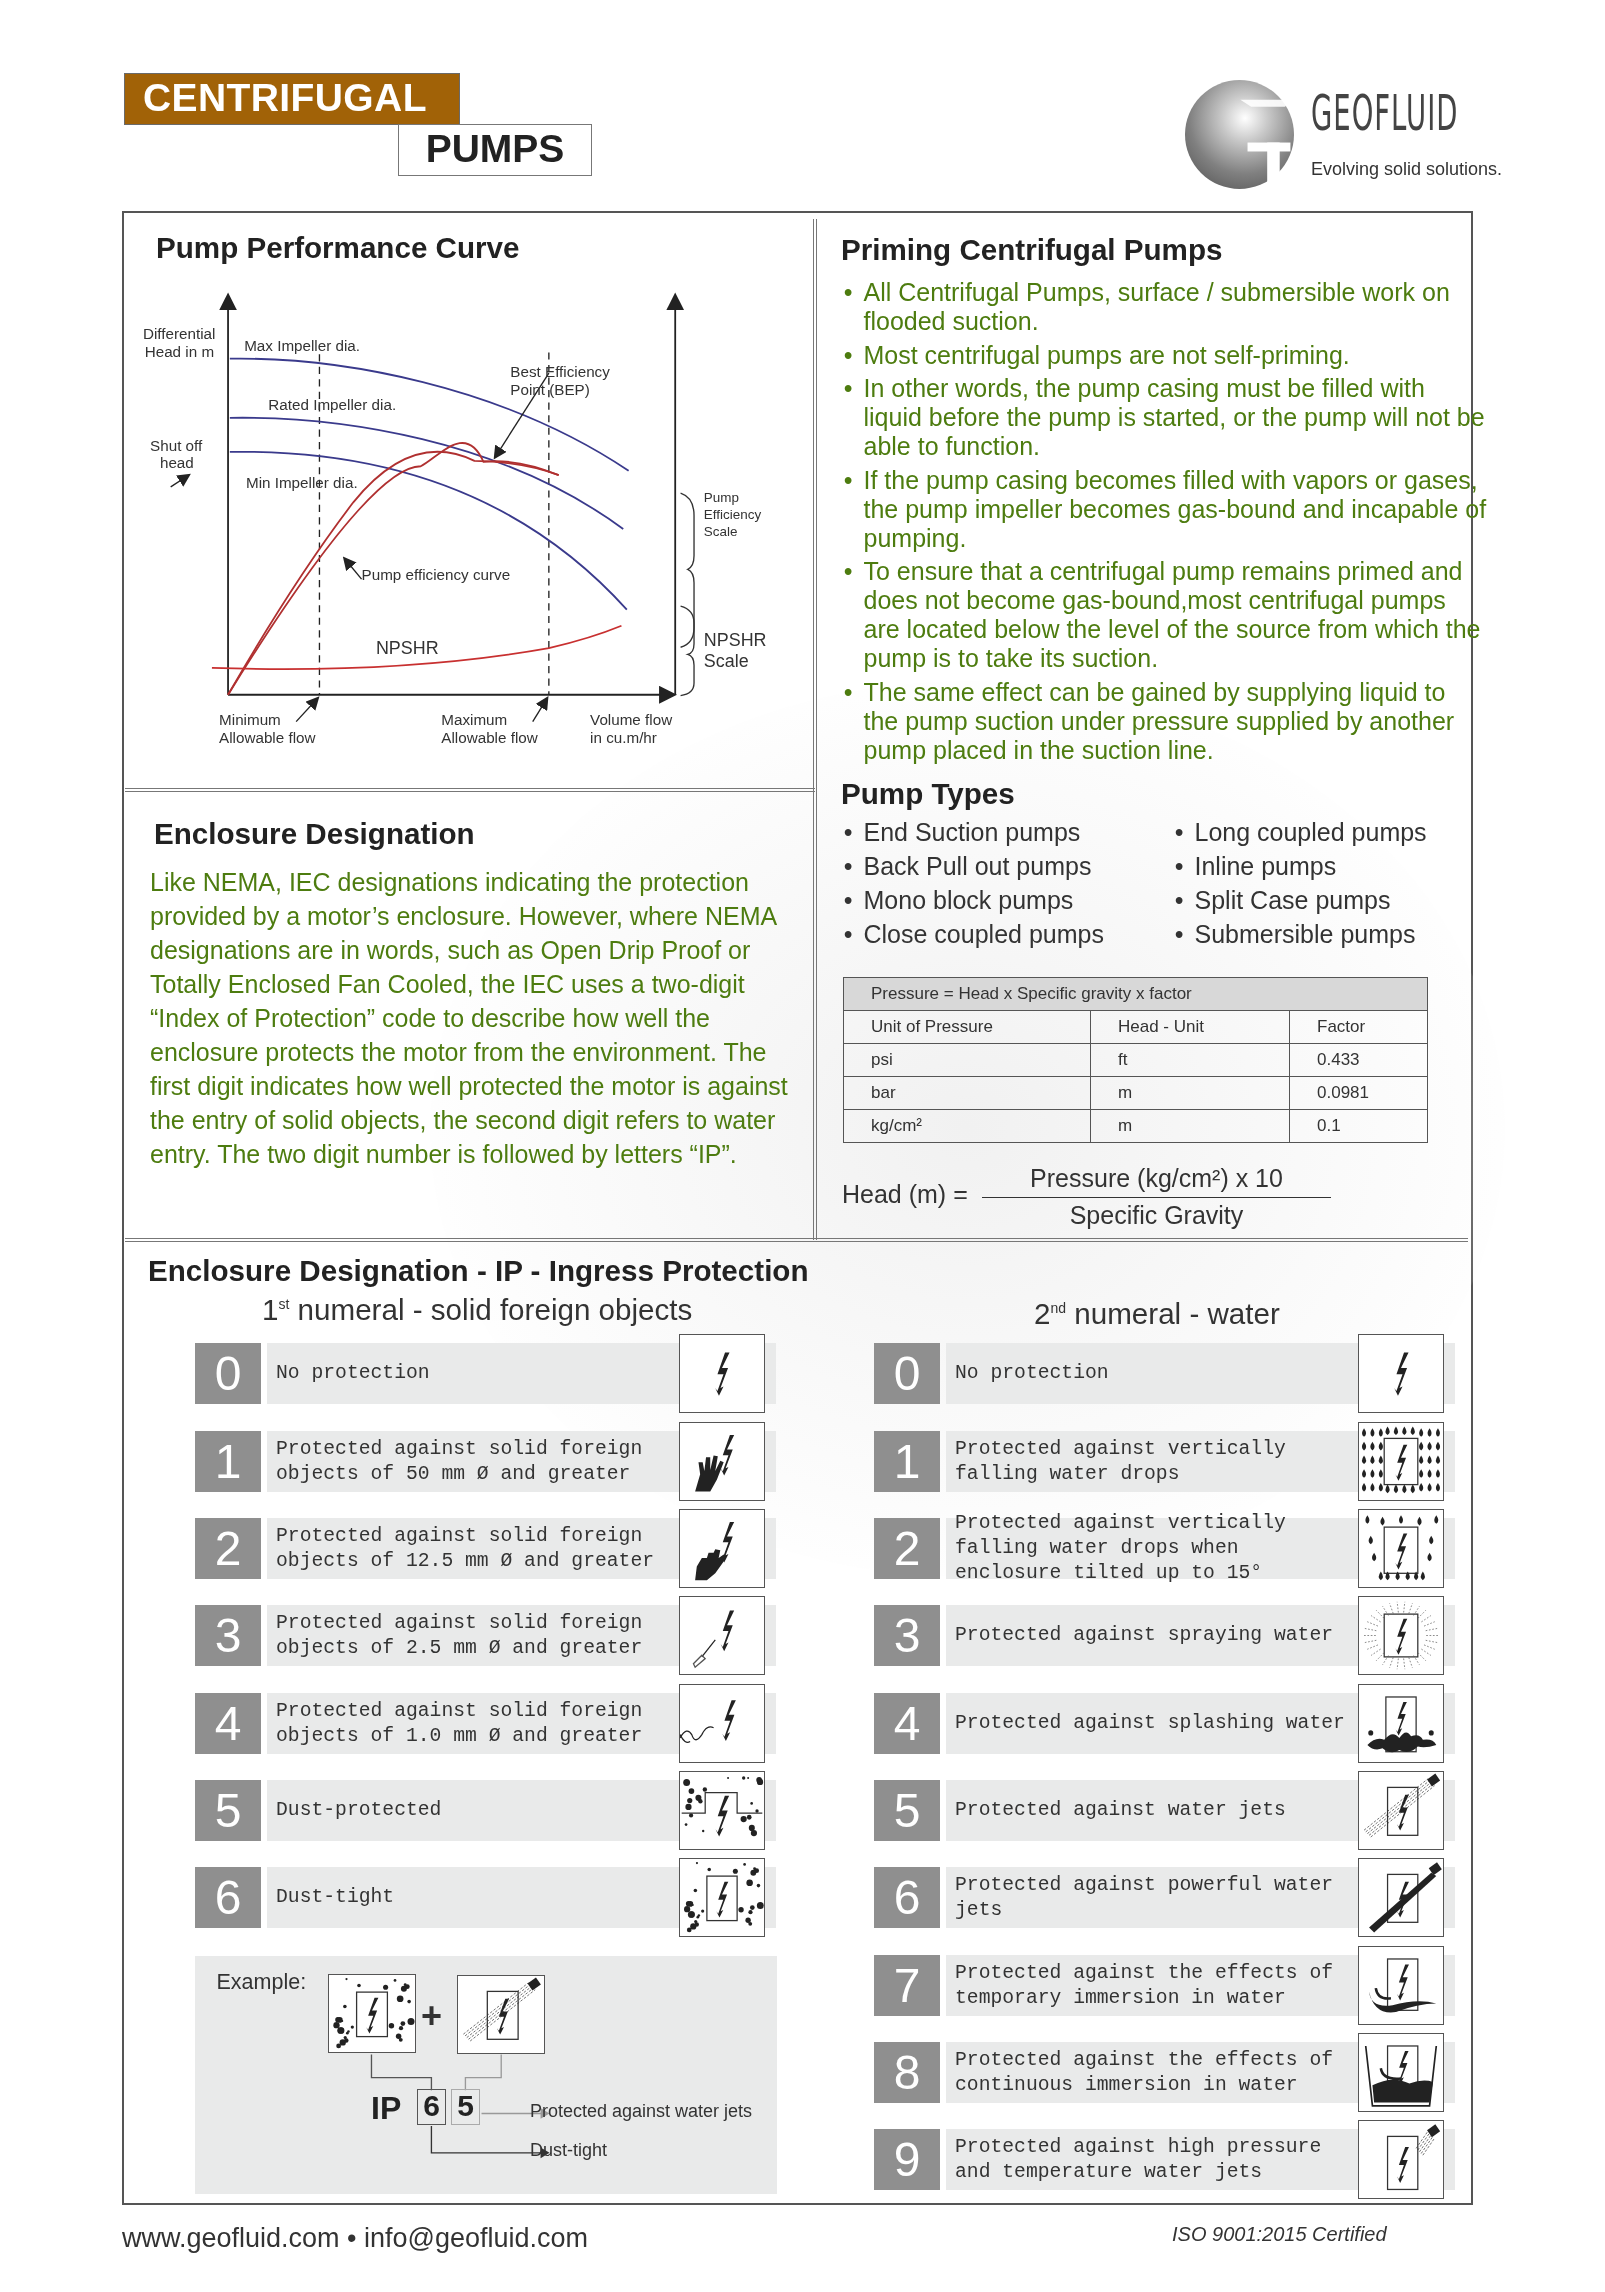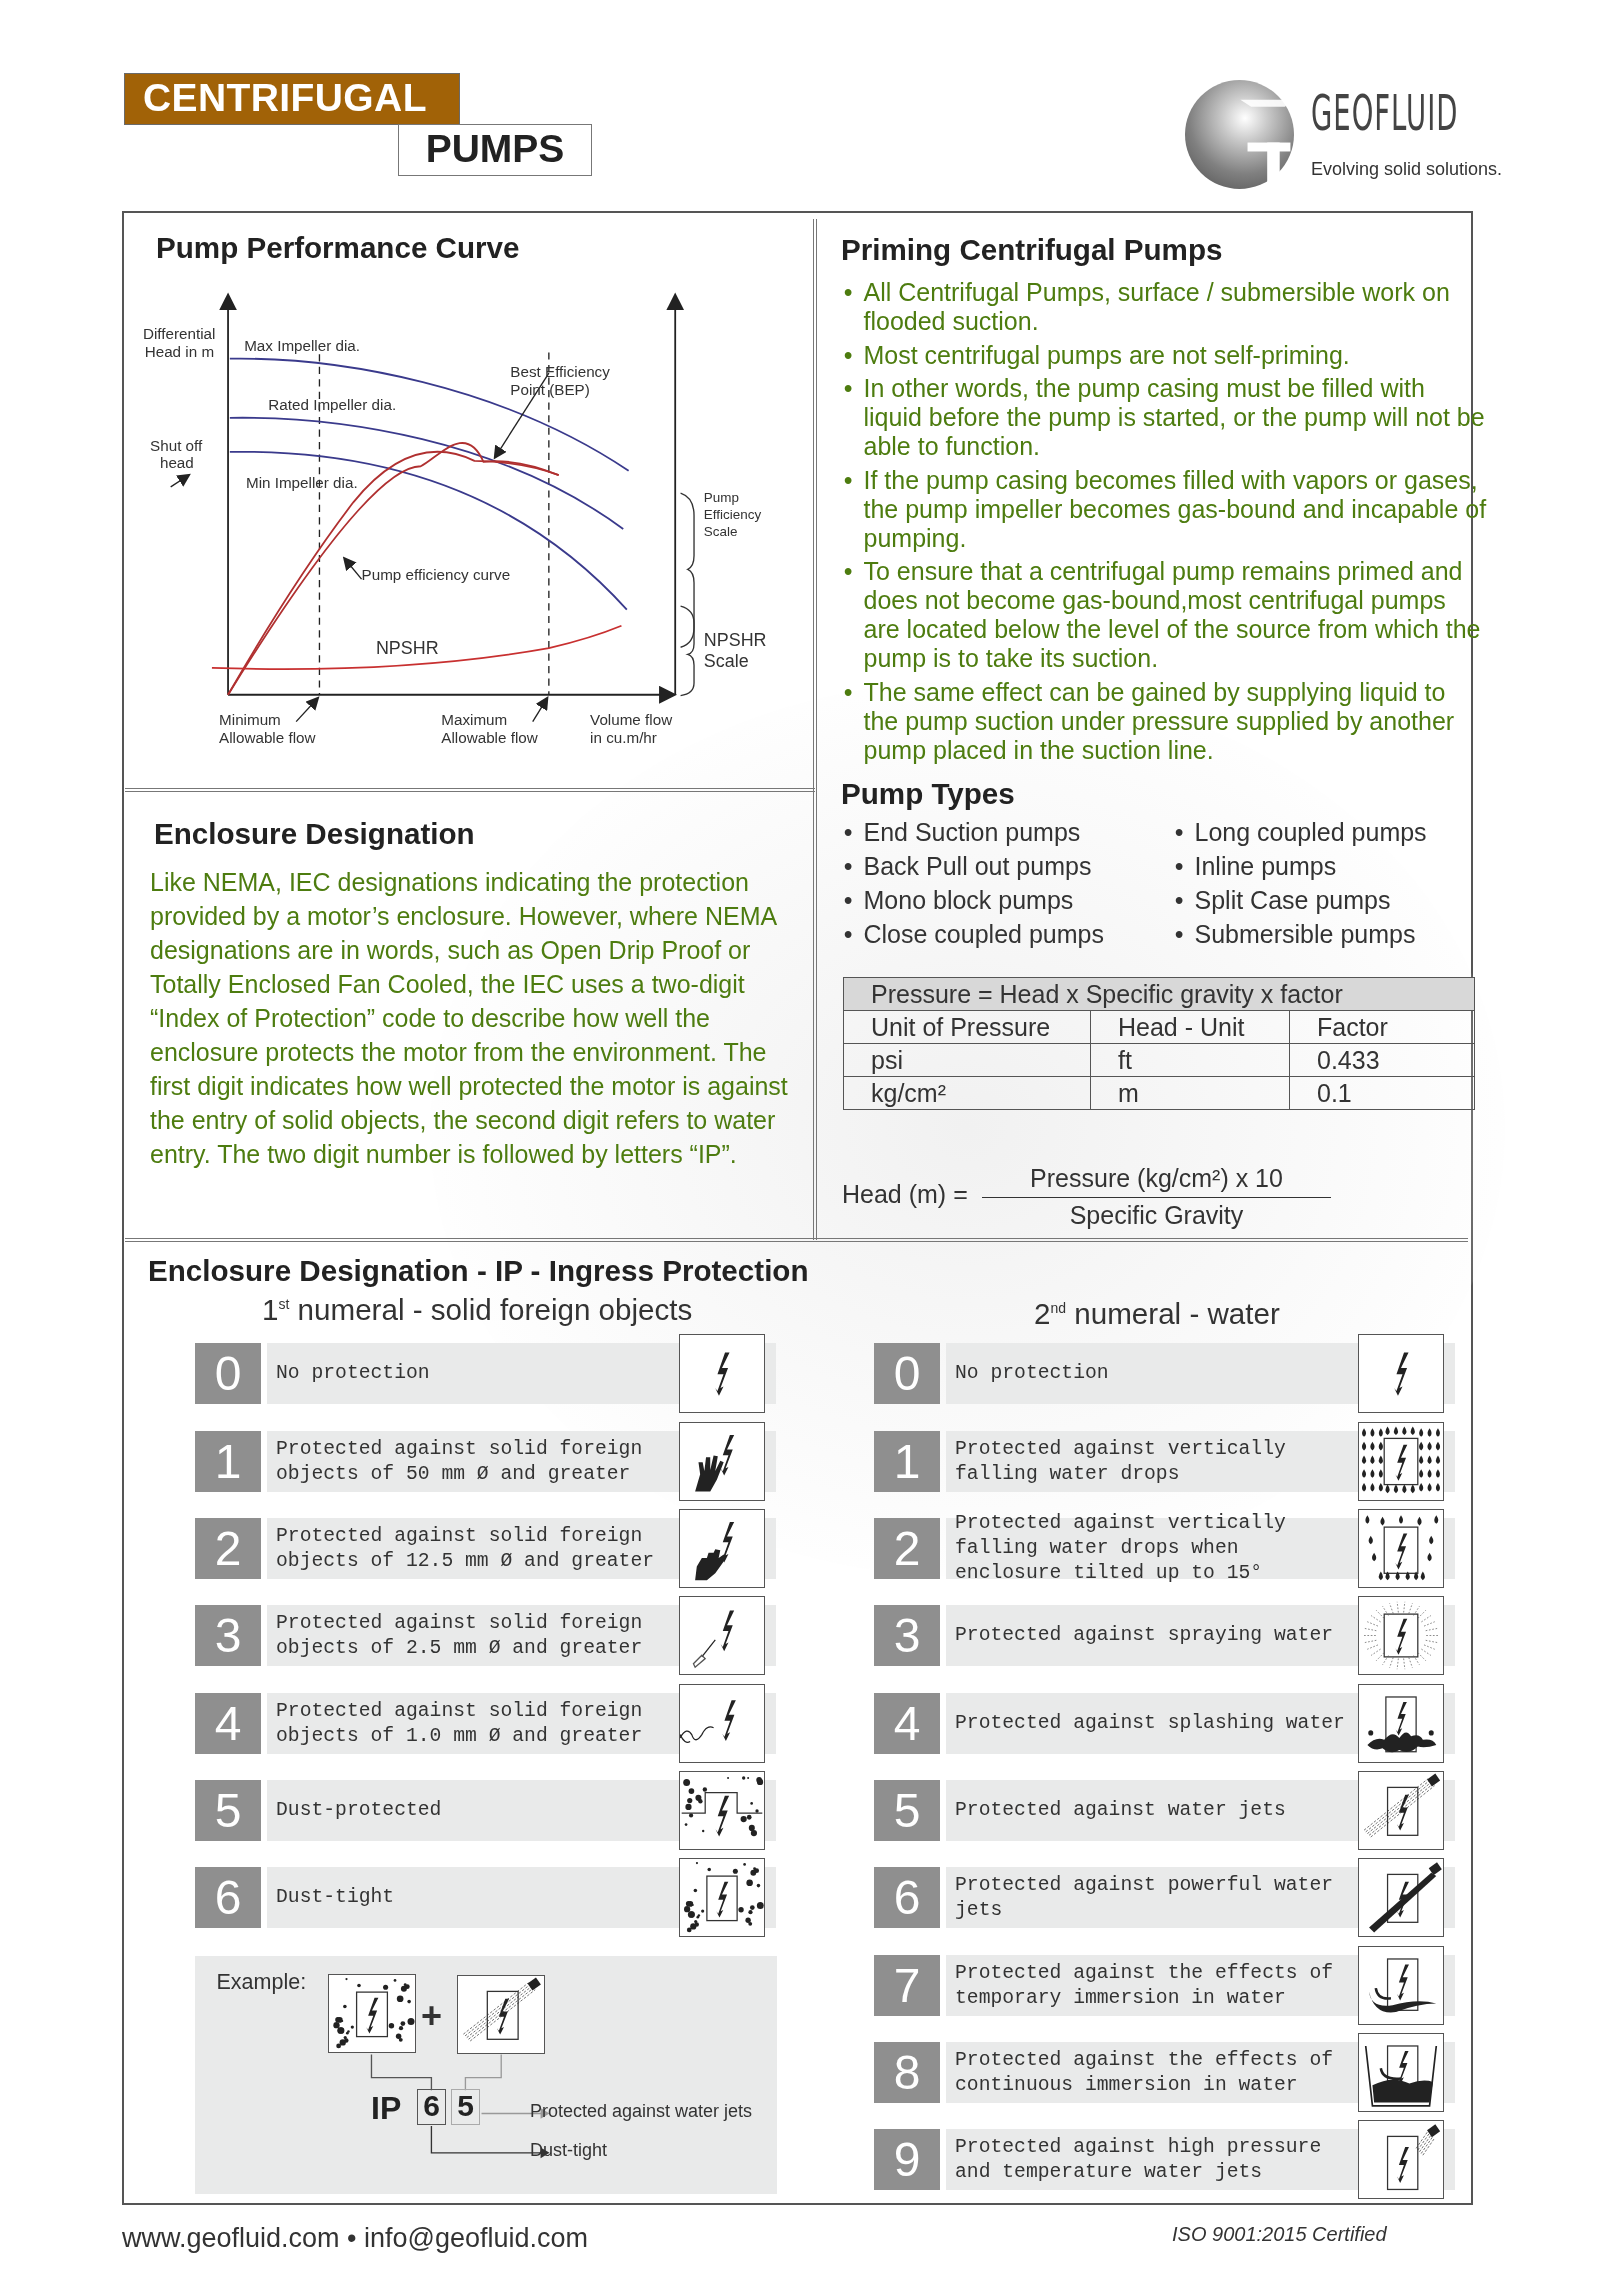--- a/index.html
+++ b/index.html
@@ -31,21 +31,21 @@
   
   ul.bul { list-style: none; }
   ul.bul li { position: relative; padding-left: 21.5px; }
   ul.bul li::before { content: "•"; position: absolute; left: 1.8px; top: 0; }
   .priming { left: 842px; top: 278px; width: 645px; font-size: 25px; line-height: 29px; }
   .priming li { margin-bottom: 4.5px; }
 
   .types { position: absolute; top: 815px; font-size: 25px; line-height: 34px; color: #333; }
 
   
-  table.ptab { position: absolute; left: 843px; top: 977px; width: 632px; border-collapse: collapse; font-size: 25px; color: #333; }
+  table.ptab { position: absolute; left: 843px; top: 977px; width: 585px; border-collapse: collapse; font-size: 17px; color: #333; }
   table.ptab td { border: 1.8px solid #555; height: 33px; padding: 0 0 0 27px; line-height: 30px; }
   table.ptab tr.head td { background: #d8d8d8; }
 
   .formula { position: absolute; left: 842px; top: 1161px; font-size: 25px; color: #333; }
   .frac { position: absolute; left: 982px; top: 1161px; width: 349px; text-align: center; font-size: 25px; line-height: 34px; color: #333; }
   .frac .num { border-bottom: 1.8px solid #333; padding-bottom: 1.8px; }
 
   
   .subtitle { position: absolute; font-size: 29.6px; color: #333; }
   .subtitle sup { font-size: 14px; }
@@ -184,20 +184,25 @@
       </tr>
   <tr>
     <td style="width:247px;">Unit of Pressure</td>
     <td style="width:199px;">Head - Unit</td>
     <td>Factor</td>
   </tr>
   <tr>
     <td>psi</td>
     <td>ft</td>
     <td>0.433</td>
+  </tr>
+  <tr>
+    <td>bar</td>
+    <td>m</td>
+    <td>0.0981</td>
   </tr>
   <tr>
     <td>kg/cm²</td>
     <td>m</td>
     <td>0.1</td>
   </tr>
 </tbody>
   </table>
 
 <div class="formula" style="top:1180px;">Head (m) =</div>

